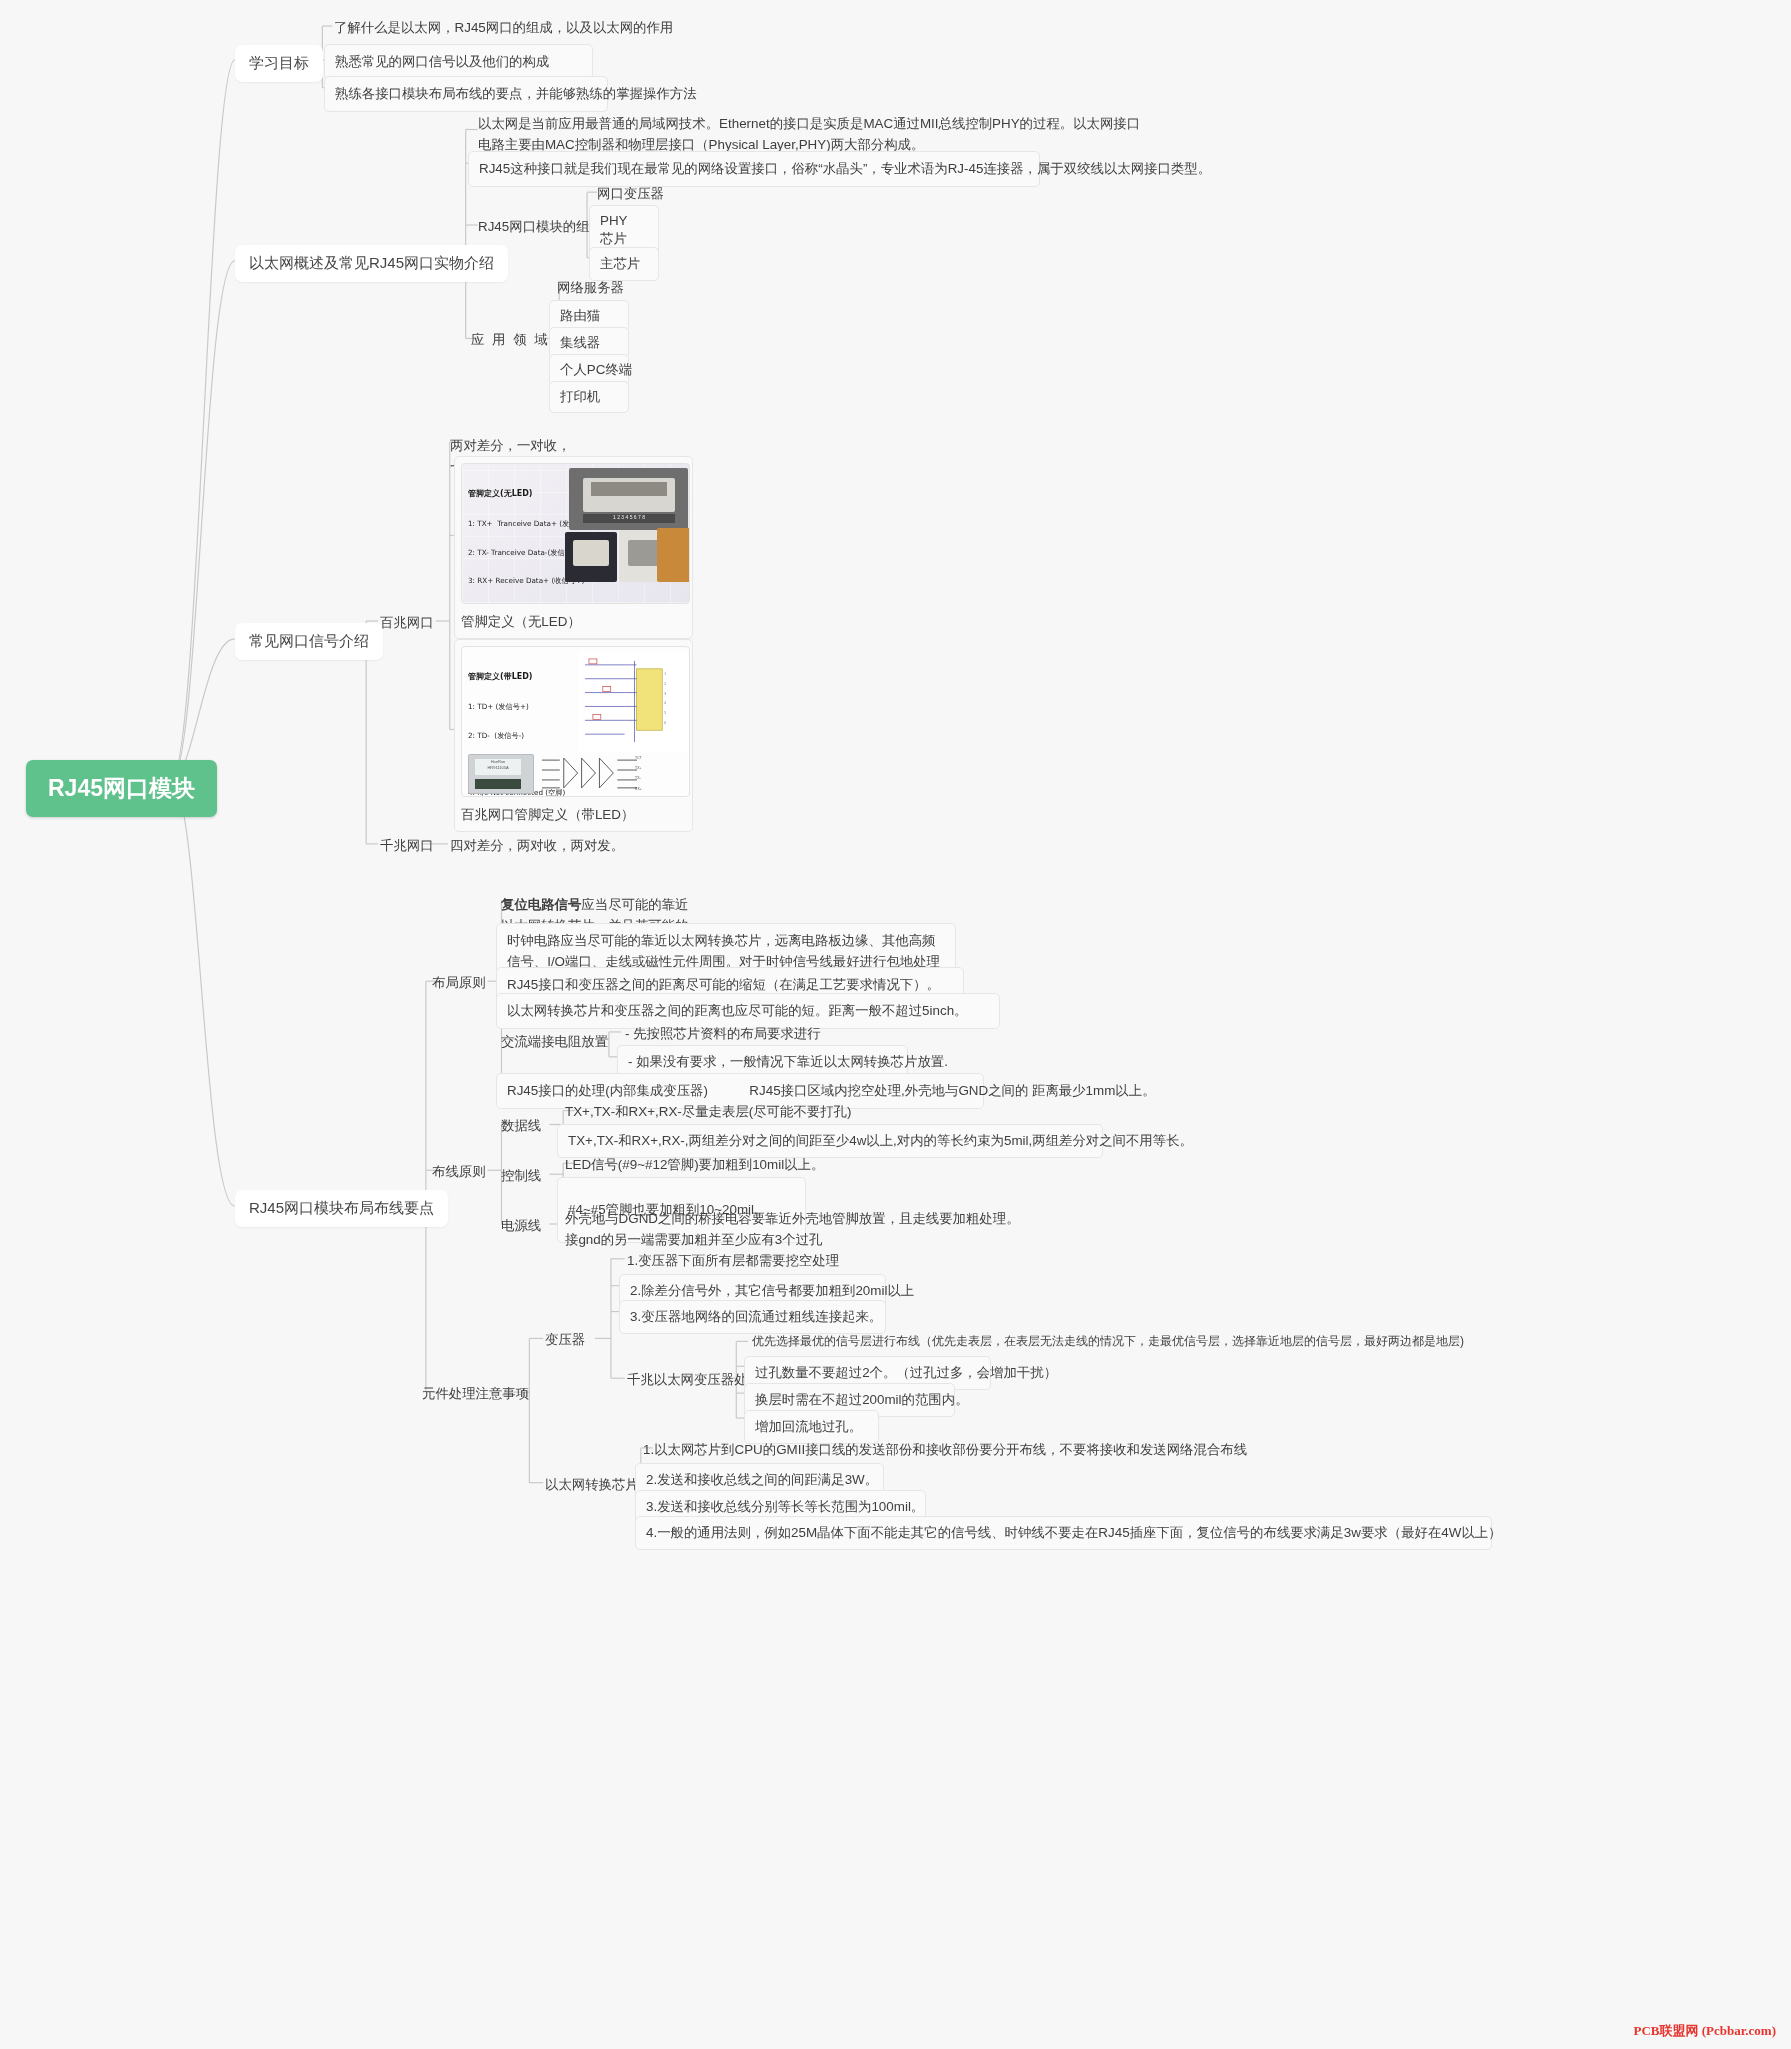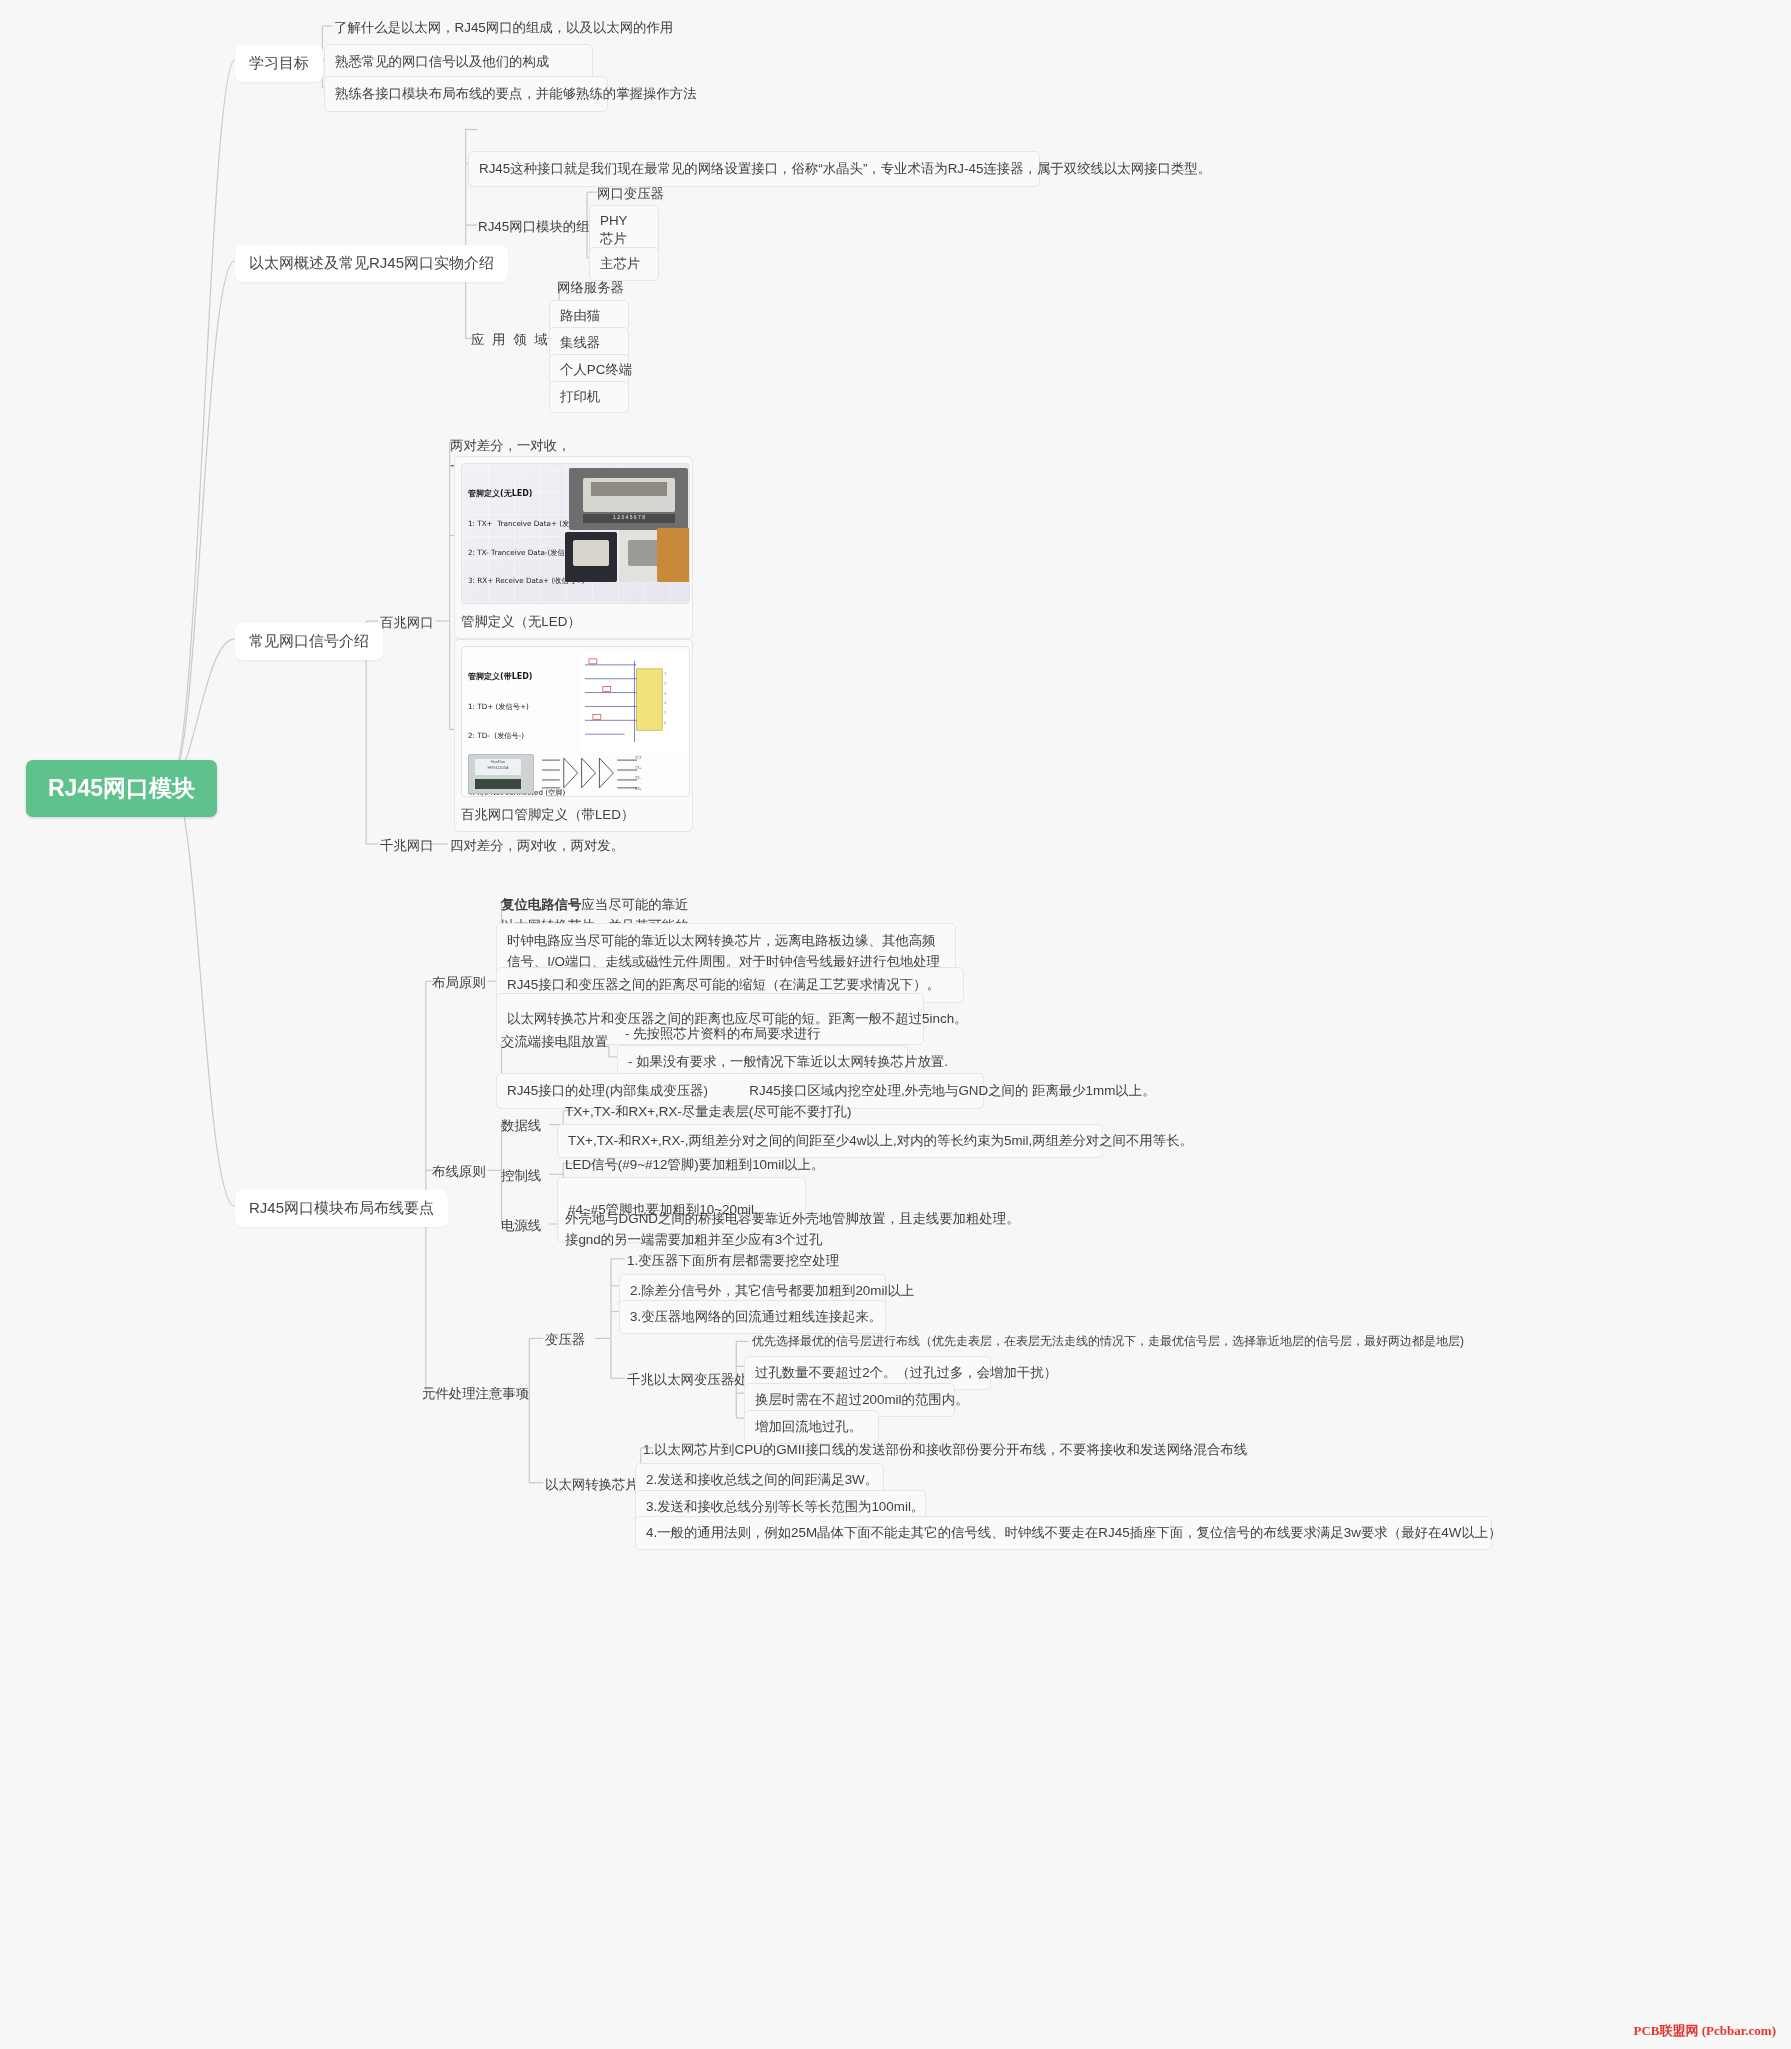--- a/index.html
+++ b/index.html
@@ -218,20 +218,21 @@
 
   <div class="node root" style="left:26px;top:760px;">RJ45网口模块</div>
 
   <div class="node lvl1" style="left:235px;top:45px;">学习目标</div>
   <div class="node plain" style="left:334px;top:18px;">了解什么是以太网，RJ45网口的组成，以及以太网的作用</div>
   <div class="node card nowrap" style="left:324px;top:44px;width:269px;padding:7px 10px;">熟悉常见的网口信号以及他们的构成</div>
   <div class="node card nowrap" style="left:324px;top:76px;width:284px;padding:7px 10px;">熟练各接口模块布局布线的要点，并能够熟练的掌握操作方法</div>
 
   <div class="node lvl1" style="left:235px;top:245px;">以太网概述及常见RJ45网口实物介绍</div>
 
+  <div class="node plain wrap" style="left:478px;top:114px;width:672px;line-height:1.55;">以太网是当前应用最普通的局域网技术。Ethernet的接口是实质是MAC通过MII总线控制PHY的过程。以太网接口电路主要由MAC控制器和物理层接口（Physical Layer,PHY)两大部分构成。</div>
 
   <div class="node card nowrap" style="left:468px;top:151px;width:572px;padding:7px 10px;">RJ45这种接口就是我们现在最常见的网络设置接口，俗称“水晶头”，专业术语为RJ-45连接器，属于双绞线以太网接口类型。</div>
 
   <div class="node plain" style="left:478px;top:217px;">RJ45网口模块的组成</div>
   <div class="node plain" style="left:597px;top:184px;">网口变压器</div>
   <div class="node card" style="left:589px;top:205px;width:70px;padding:6px 10px;line-height:1.35;white-space:pre-line;">PHY
 芯片</div>
   <div class="node card nowrap" style="left:589px;top:247px;width:70px;padding:6px 10px;">主芯片</div>
 
   <div class="node plain" style="left:471px;top:330px;letter-spacing:2px;">应 用 领 域</div>
@@ -356,21 +357,21 @@
   <div class="node plain" style="left:501px;top:874px;line-height:1.55;white-space:pre-line;">
     <span class="b">复位电路信号</span><span>应当尽可能的靠近
 以太网转换芯片，并且若可能的
 话应当远离TX、RX和时钟信号。</span>
   </div>
 
   <div class="node card" style="left:496px;top:923px;width:460px;padding:7px 10px;line-height:1.55;">时钟电路应当尽可能的靠近以太网转换芯片，远离电路板边缘、其他高频信号、I/O端口、走线或磁性元件周围。对于时钟信号线最好进行包地处理</div>
 
   <div class="node card nowrap" style="left:496px;top:967px;width:468px;padding:7px 10px;">RJ45接口和变压器之间的距离尽可能的缩短（在满足工艺要求情况下）。</div>
 
-  <div class="node card nowrap" style="left:496px;top:993px;width:428px;padding:15px 10px;">以太网转换芯片和变压器之间的距离也应尽可能的短。距离一般不超过5inch。</div>
+  <div class="node card nowrap" style="left:496px;top:993px;width:504px;padding:7px 10px;">以太网转换芯片和变压器之间的距离也应尽可能的短。距离一般不超过5inch。</div>
 
   <div class="node plain" style="left:501px;top:1032px;">交流端接电阻放置</div>
   <div class="node plain" style="left:625px;top:1024px;">- 先按照芯片资料的布局要求进行</div>
   <div class="node card nowrap" style="left:617px;top:1045px;width:291px;padding:6px 10px;">- 如果没有要求，一般情况下靠近以太网转换芯片放置.</div>
 
   <div class="node card nowrap" style="left:496px;top:1073px;width:488px;padding:7px 10px;">
     <span>RJ45接口的处理(内部集成变压器)</span>
     <span style="display:inline-block;width:34px;"></span>
     <span>RJ45接口区域内挖空处理,外壳地与GND之间的 距离最少1mm以上。</span>
   </div>

